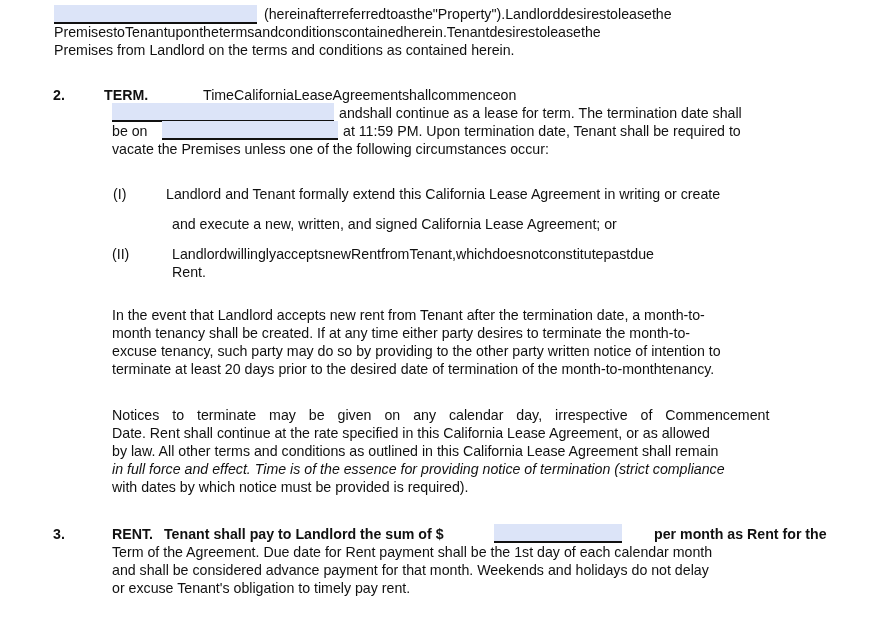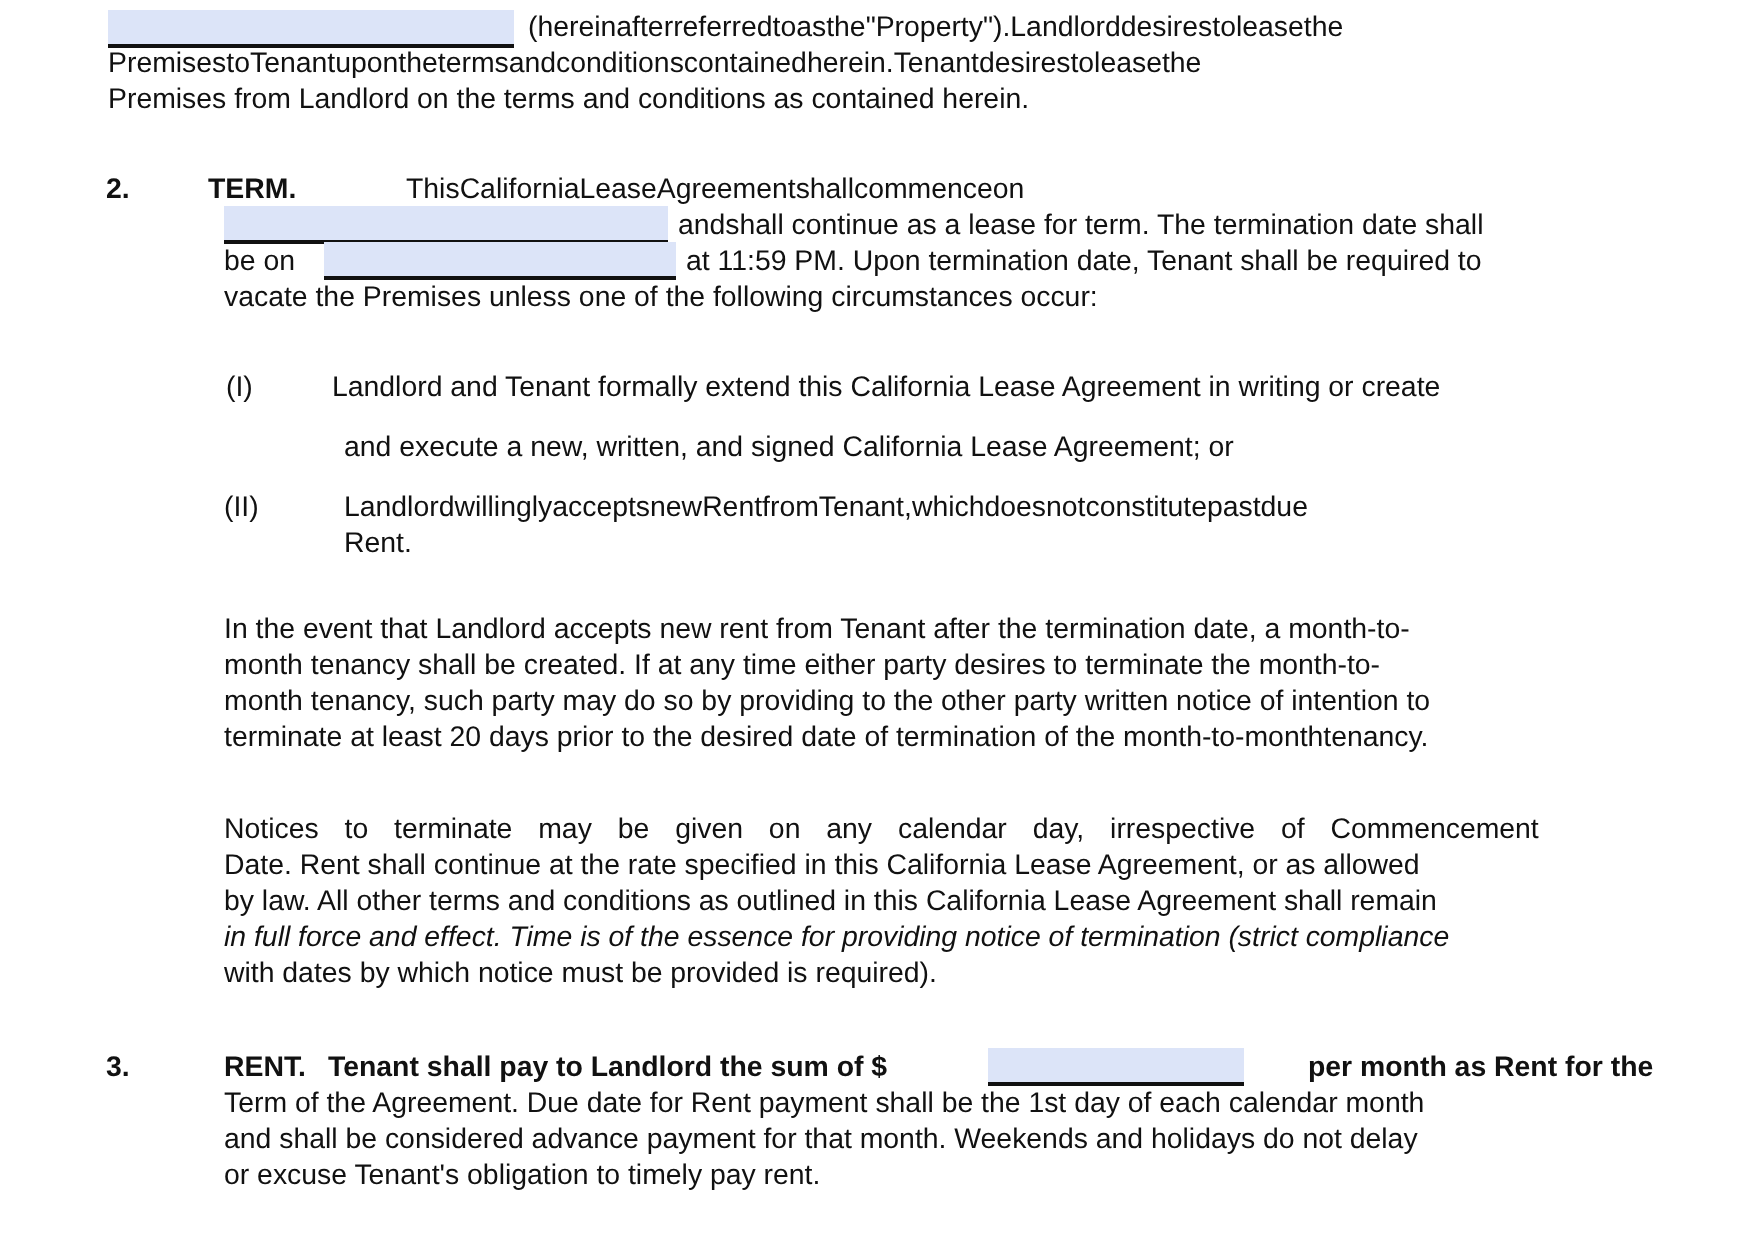--- a/index.html
+++ b/index.html
@@ -53,21 +53,21 @@
   <span>desires</span>
   <span>to</span>
   <span>lease</span>
   <span>the</span>
 </div>
 <div class="line" style="left:54px; top:41px;">Premises from Landlord on the terms and conditions as contained herein.</div>
 
 <div class="line b" style="left:53px; top:86px;">2.</div>
 <div class="line b" style="left:104px; top:86px;">TERM.</div>
 <div class="line just" style="left:203px; top:86px; width:625px;">
-  <span>This</span>
+  <span>Time</span>
   <span>California</span>
   <span>Lease</span>
   <span>Agreement</span>
   <span>shall</span>
   <span>commence</span>
   <span>on</span>
 </div>
 <div class="field" style="left:112px; top:103px; width:222px; height:19px;" title=""></div>
 <div class="line" style="left:339px; top:104px;">andshall continue as a lease for term. The termination date shall</div>
 <div class="line" style="left:112px; top:122px;">be on</div>
@@ -92,21 +92,21 @@
   <span>does</span>
   <span>not</span>
   <span>constitute</span>
   <span>past</span>
   <span>due</span>
 </div>
 <div class="line" style="left:172px; top:263px;">Rent.</div>
 
 <div class="line" style="left:112px; top:306px;">In the event that Landlord accepts new rent from Tenant after the termination date, a month-to-</div>
 <div class="line" style="left:112px; top:324px;">month tenancy shall be created. If at any time either party desires to terminate the month-to-</div>
-<div class="line" style="left:112px; top:342px;">month tenancy, such party may do so by providing to the other party written notice of intention to</div>
+<div class="line" style="left:112px; top:342px;">excuse tenancy, such party may do so by providing to the other party written notice of intention to</div>
 <div class="line" style="left:112px; top:360px;">terminate at least 20 days prior to the desired date of termination of the month-to-monthtenancy.</div>
 
 <div class="line" style="left:112px; top:406px; word-spacing:9px;">Notices to terminate may be given on any calendar day, irrespective of Commencement</div>
 <div class="line" style="left:112px; top:424px;">Date. Rent shall continue at the rate specified in this California Lease Agreement, or as allowed</div>
 <div class="line" style="left:112px; top:442px;">by law. All other terms and conditions as outlined in this California Lease Agreement shall remain</div>
 <div class="line" style="left:112px; top:460px;font-style:italic;">in full force and effect. Time is of the essence for providing notice of termination (strict compliance</div>
 <div class="line" style="left:112px; top:478px;">with dates by which notice must be provided is required).</div>
 
 <div class="line b" style="left:53px; top:525px;">3.</div>
 <div class="line b" style="left:112px; top:525px;">RENT.</div>

